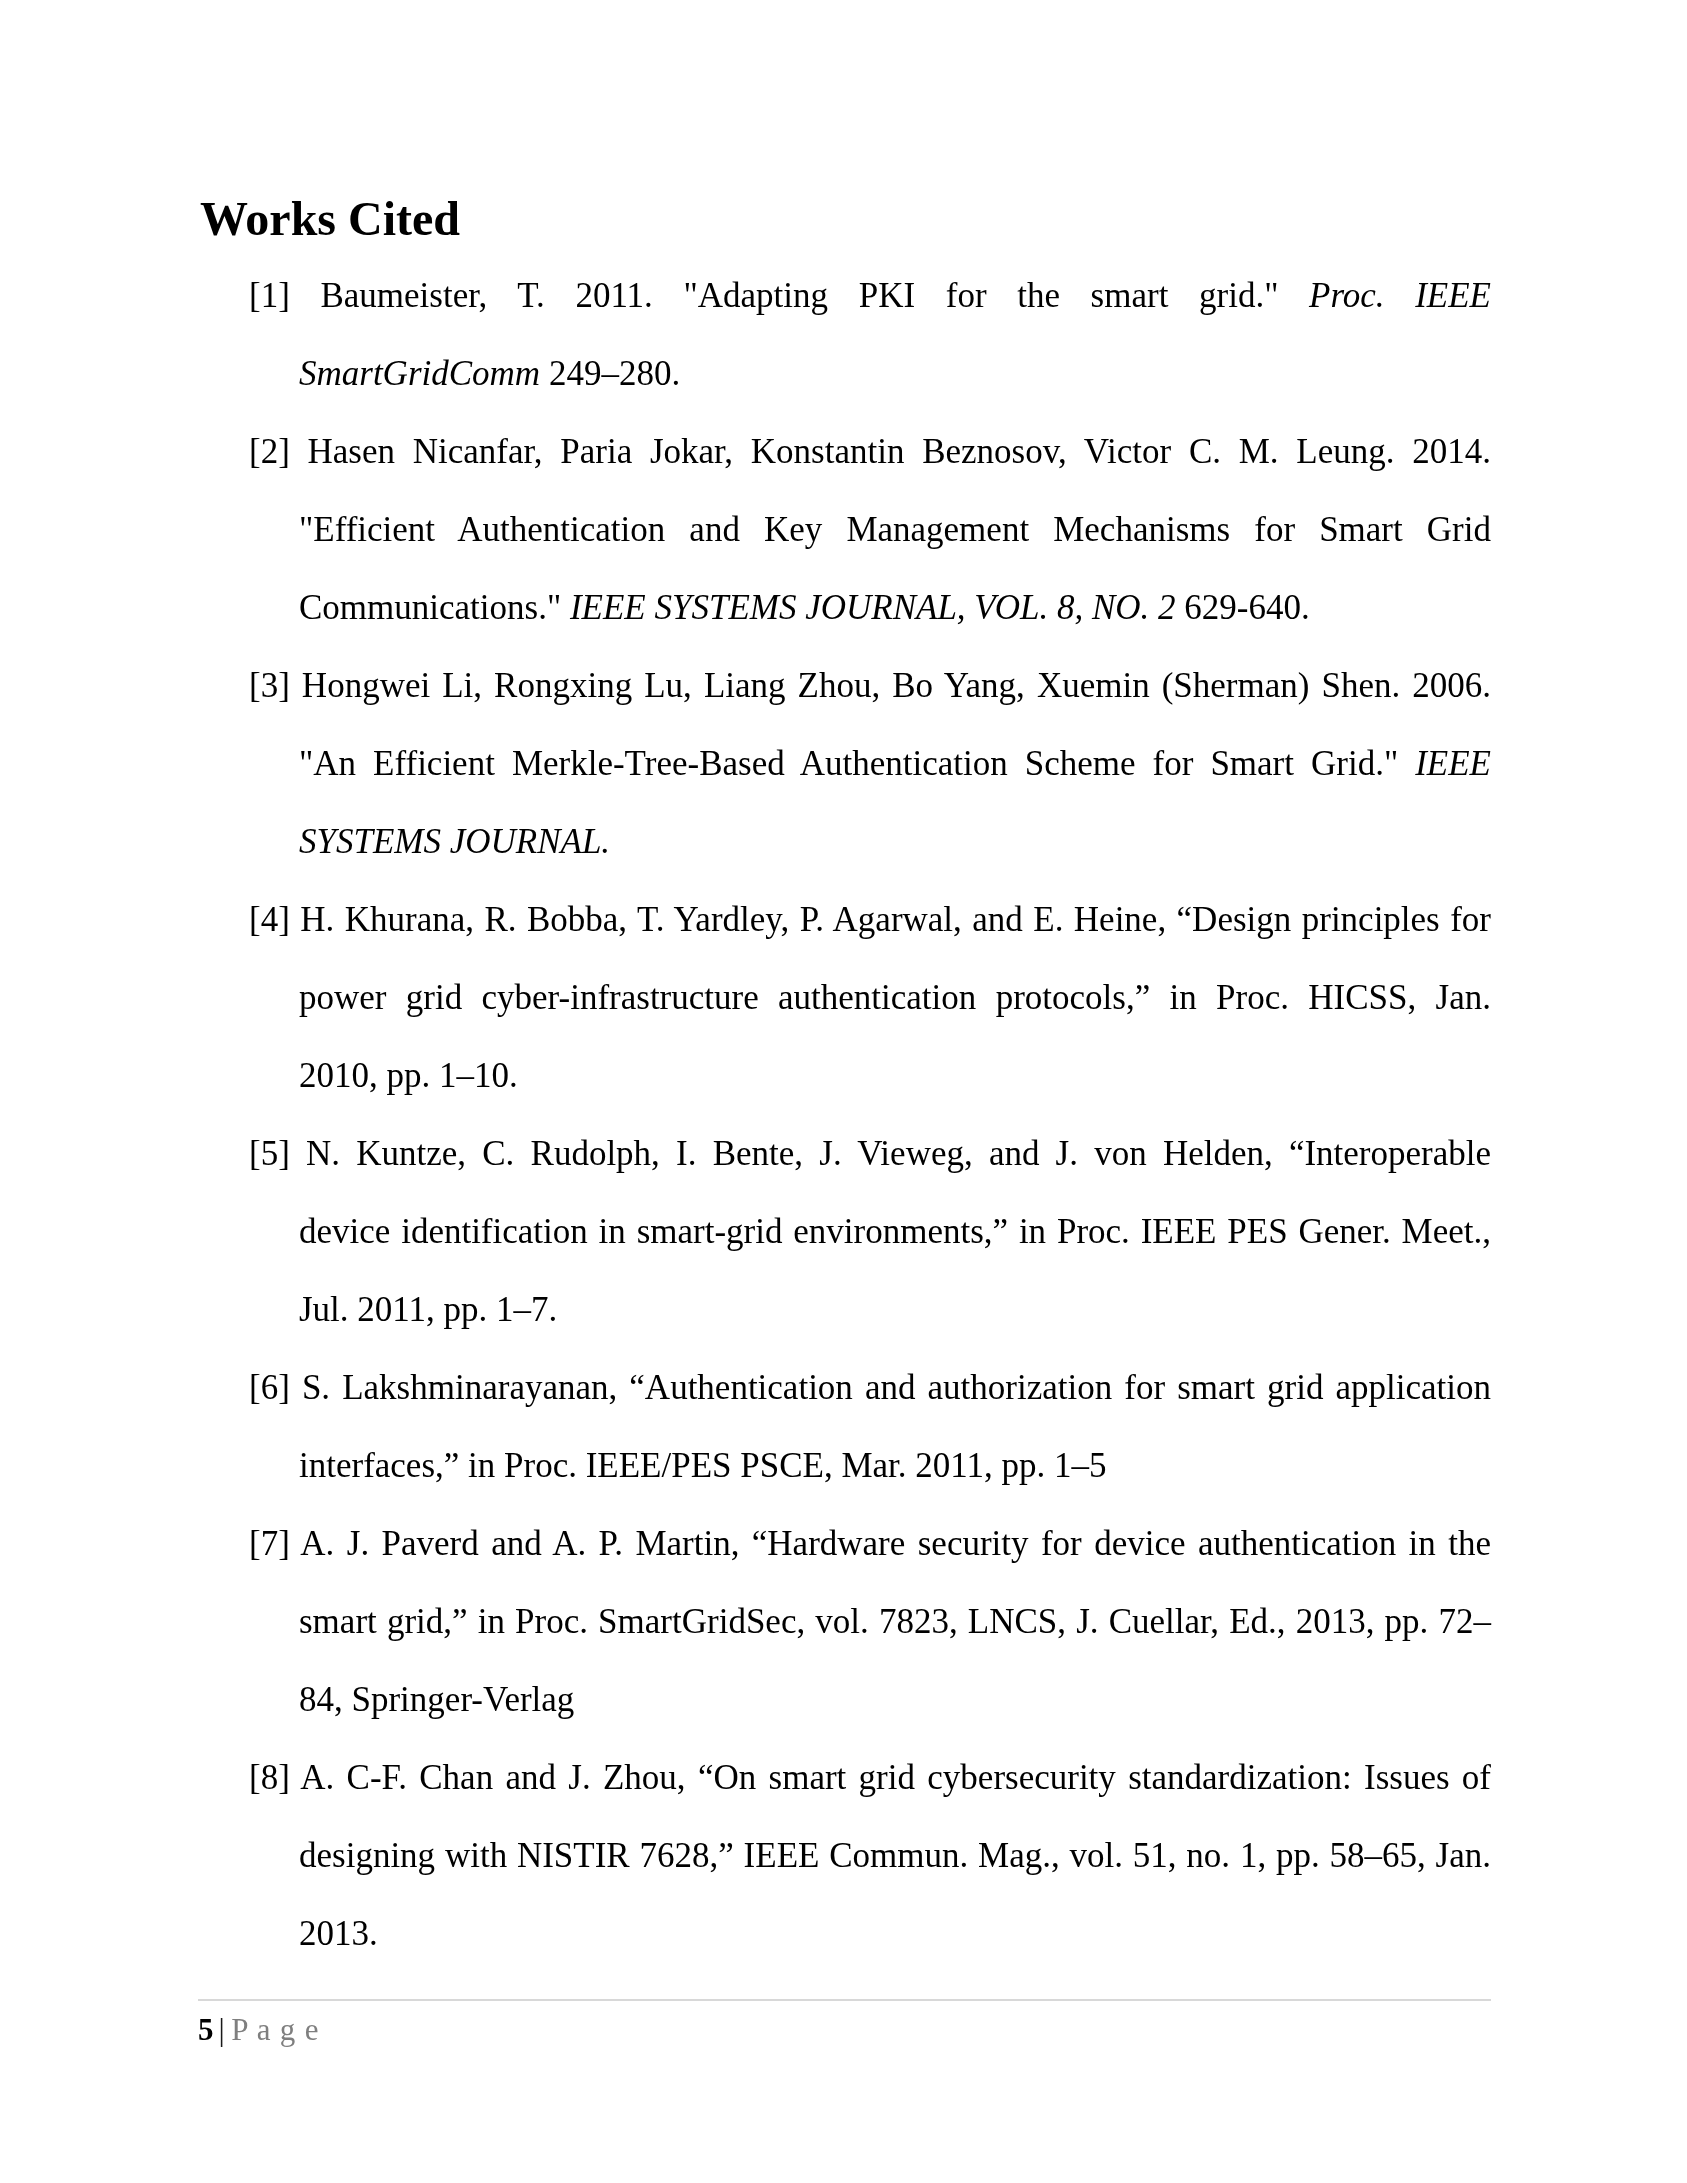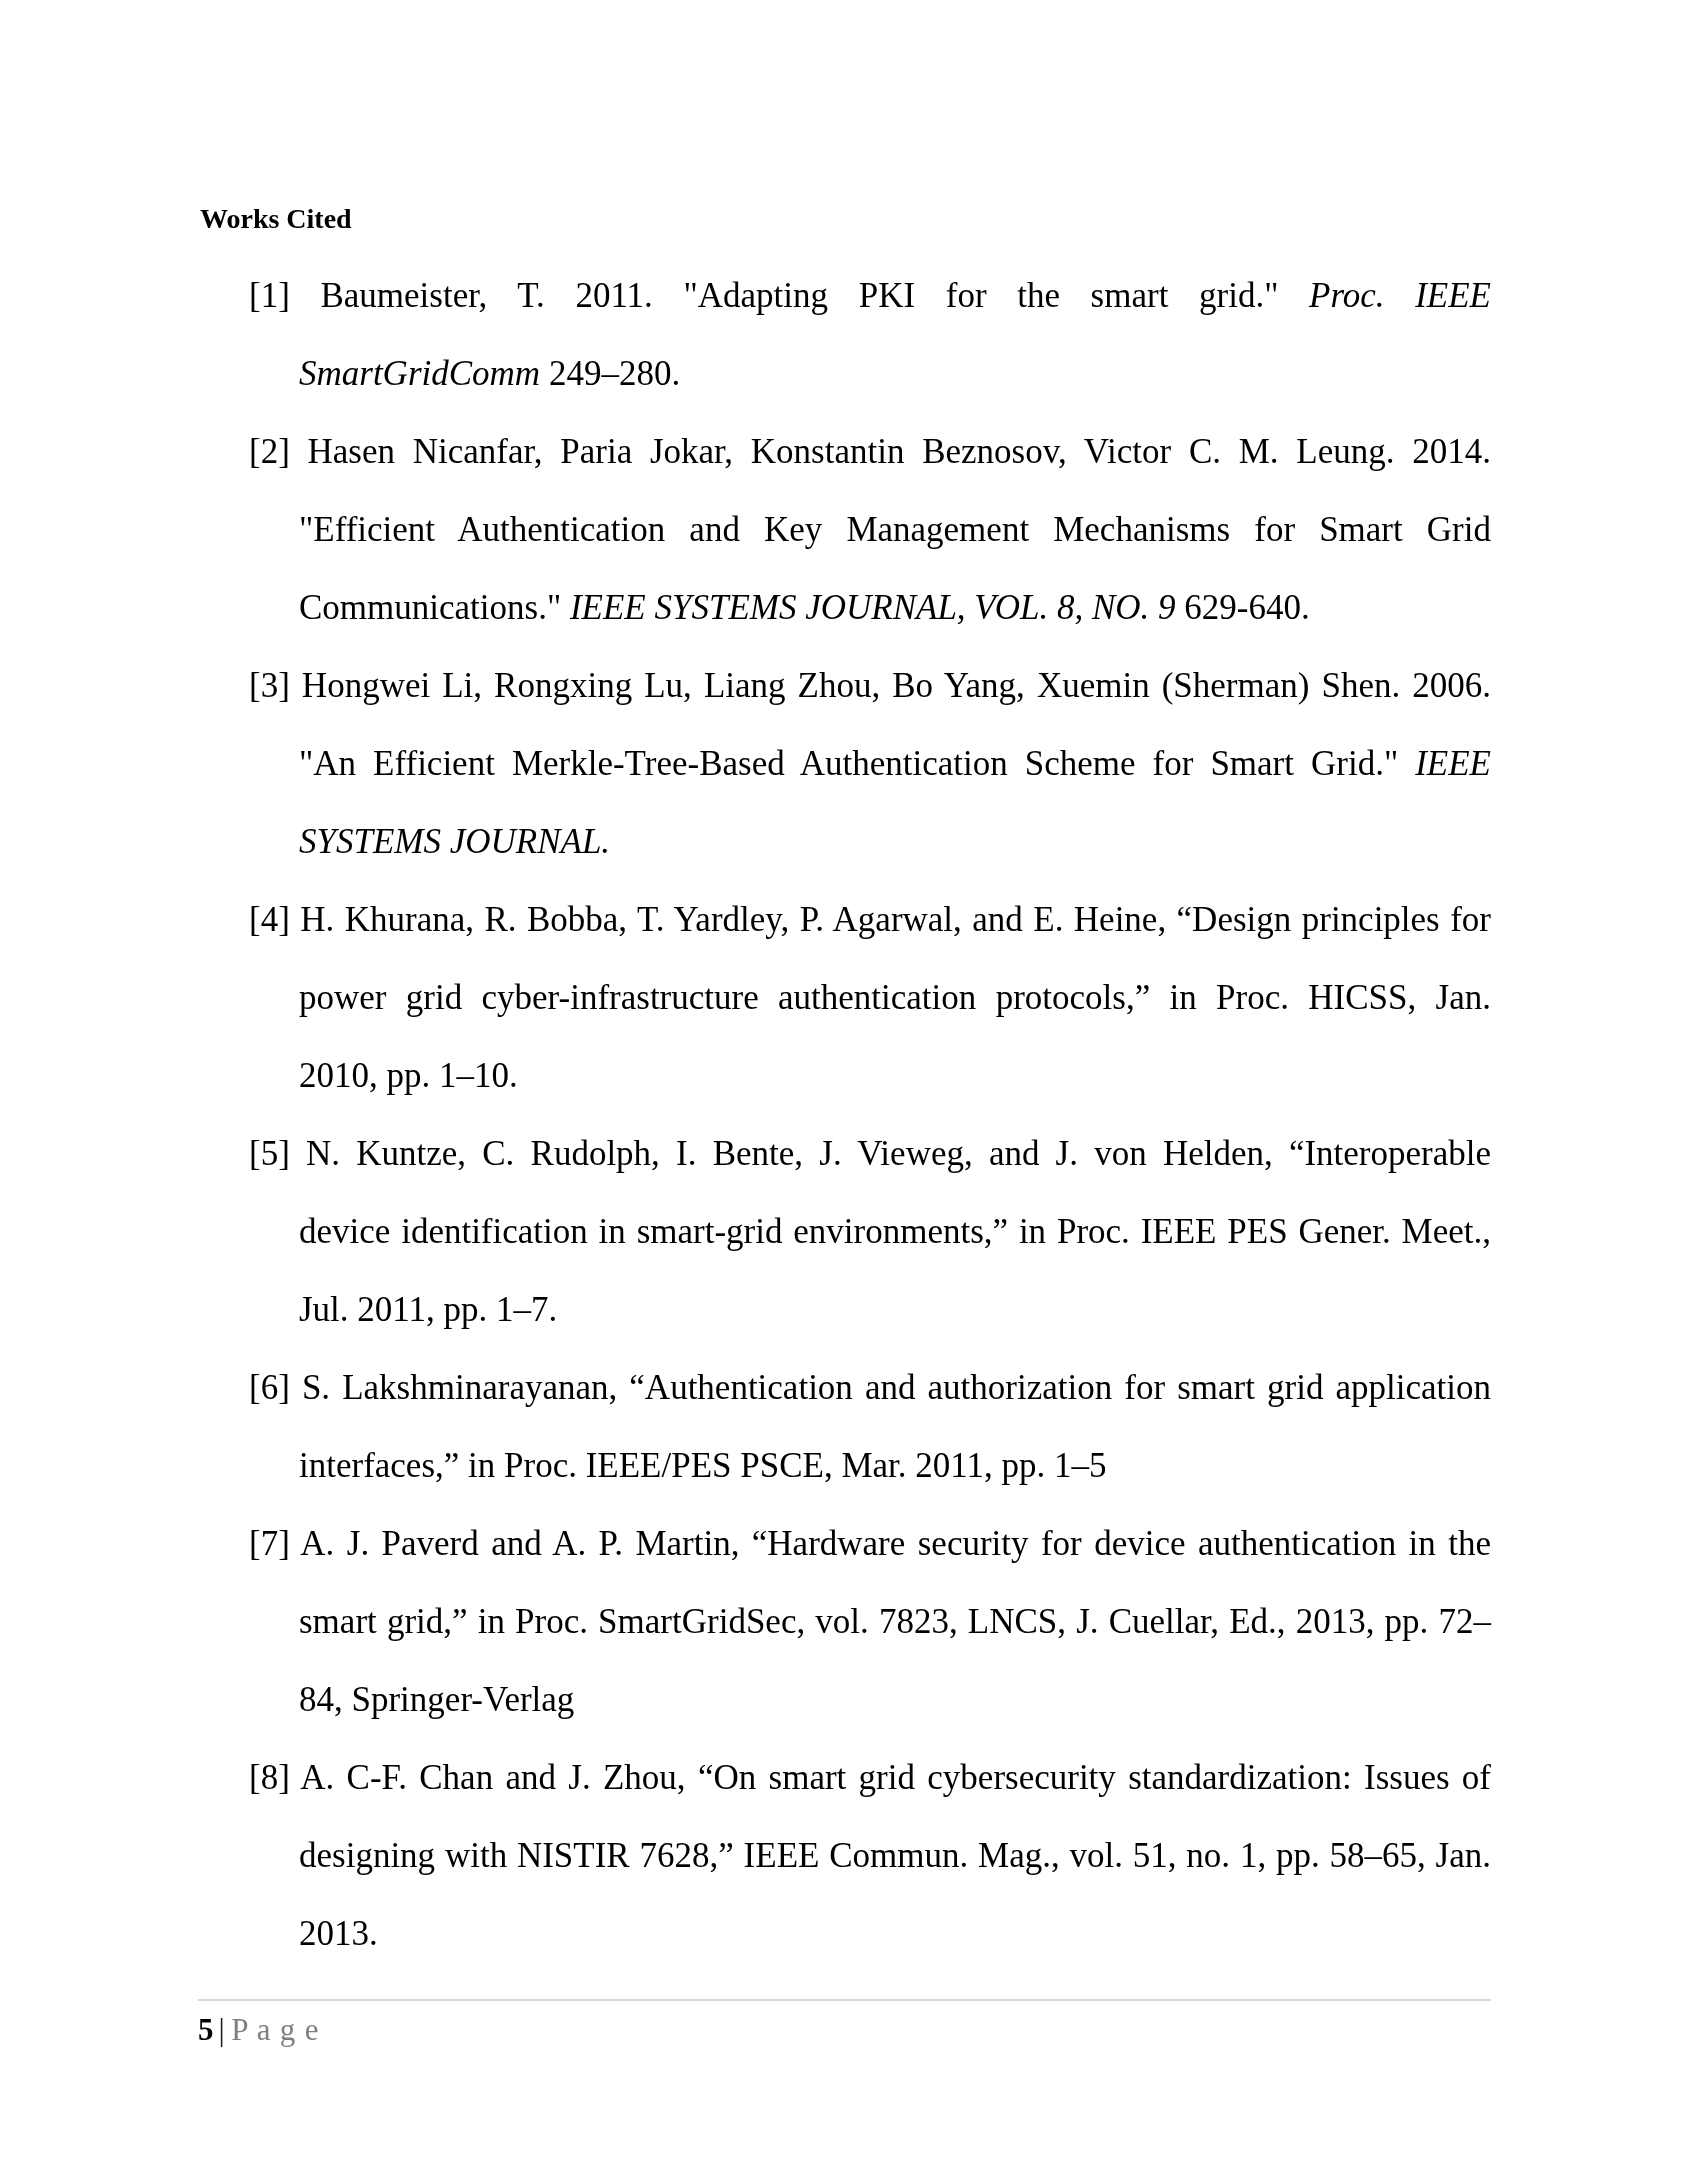--- a/index.html
+++ b/index.html
@@ -12,21 +12,21 @@
     overflow: hidden;
     position: relative;
   }
   .page {
     position: absolute;
     inset: 0;
     padding: 201px 196px 0 200px;
     box-sizing: border-box;
   }
   h1.doc-heading {
-    font-size: 28px;
+    font-size: 48px;
     line-height: 36px;
     font-weight: bold;
     margin: 0 0 20px 0;
   }
   .refs { }
   .refs p.ref {
     font-size: 35px;
     line-height: 78px;
     margin: 0 0 0 99px;
     text-indent: -50px;
@@ -65,21 +65,21 @@
 </head>
 <body>
 
 <main class="page">
 
   <h1 class="doc-heading">Works Cited</h1>
 
   <section class="refs">
 
   <p class="ref"><span>[1]</span> <span>Baumeister, T. 2011. "Adapting PKI for the smart grid." </span><span class="it">Proc. IEEE SmartGridComm</span><span> 249–280.</span></p>
-      <p class="ref"><span>[2]</span> <span>Hasen Nicanfar, Paria Jokar, Konstantin Beznosov, Victor C. M. Leung. 2014. "Efficient Authentication and Key Management Mechanisms for Smart Grid Communications." </span><span class="it">IEEE SYSTEMS JOURNAL, VOL. 8, NO. 9</span><span> 629-640.</span></p>
+      <p class="ref"><span>[2]</span> <span>Hasen Nicanfar, Paria Jokar, Konstantin Beznosov, Victor C. M. Leung. 2014. "Efficient Authentication and Key Management Mechanisms for Smart Grid Communications." </span><span class="it">IEEE SYSTEMS JOURNAL, VOL. 8, NO. 2</span><span> 629-640.</span></p>
       <p class="ref"><span>[3]</span> <span>Hongwei Li, Rongxing Lu, Liang Zhou, Bo Yang, Xuemin (Sherman) Shen. 2006. "An Efficient Merkle-Tree-Based Authentication Scheme for Smart Grid." </span><span class="it">IEEE SYSTEMS JOURNAL.</span></p>
       <p class="ref"><span>[4]</span> <span>H. Khurana, R. Bobba, T. Yardley, P. Agarwal, and E. Heine, “Design principles for power grid cyber-infrastructure authentication protocols,” in Proc. HICSS, Jan. 2010, pp. 1–10.</span></p>
       <p class="ref"><span>[5]</span> <span>N. Kuntze, C. Rudolph, I. Bente, J. Vieweg, and J. von Helden, “Interoperable device identification in smart-grid environments,” in Proc. IEEE PES Gener. Meet., Jul. 2011, pp. 1–7.</span></p>
       <p class="ref"><span>[6]</span> <span>S. Lakshminarayanan, “Authentication and authorization for smart grid application interfaces,” in Proc. IEEE/PES PSCE, Mar. 2011, pp. 1–5</span></p>
       <p class="ref"><span>[7]</span> <span>A. J. Paverd and A. P. Martin, “Hardware security for device authentication in the smart grid,” in Proc. SmartGridSec, vol. 7823, LNCS, J. Cuellar, Ed., 2013, pp. 72–84, Springer-Verlag</span></p>
       <p class="ref"><span>[8]</span> <span>A. C-F. Chan and J. Zhou, “On smart grid cybersecurity standardization: Issues of designing with NISTIR 7628,” IEEE Commun. Mag., vol. 51, no. 1, pp. 58–65, Jan. 2013.</span></p>
     </section>
 
   <footer class="page-footer">
     <div class="footer-rule"></div>

